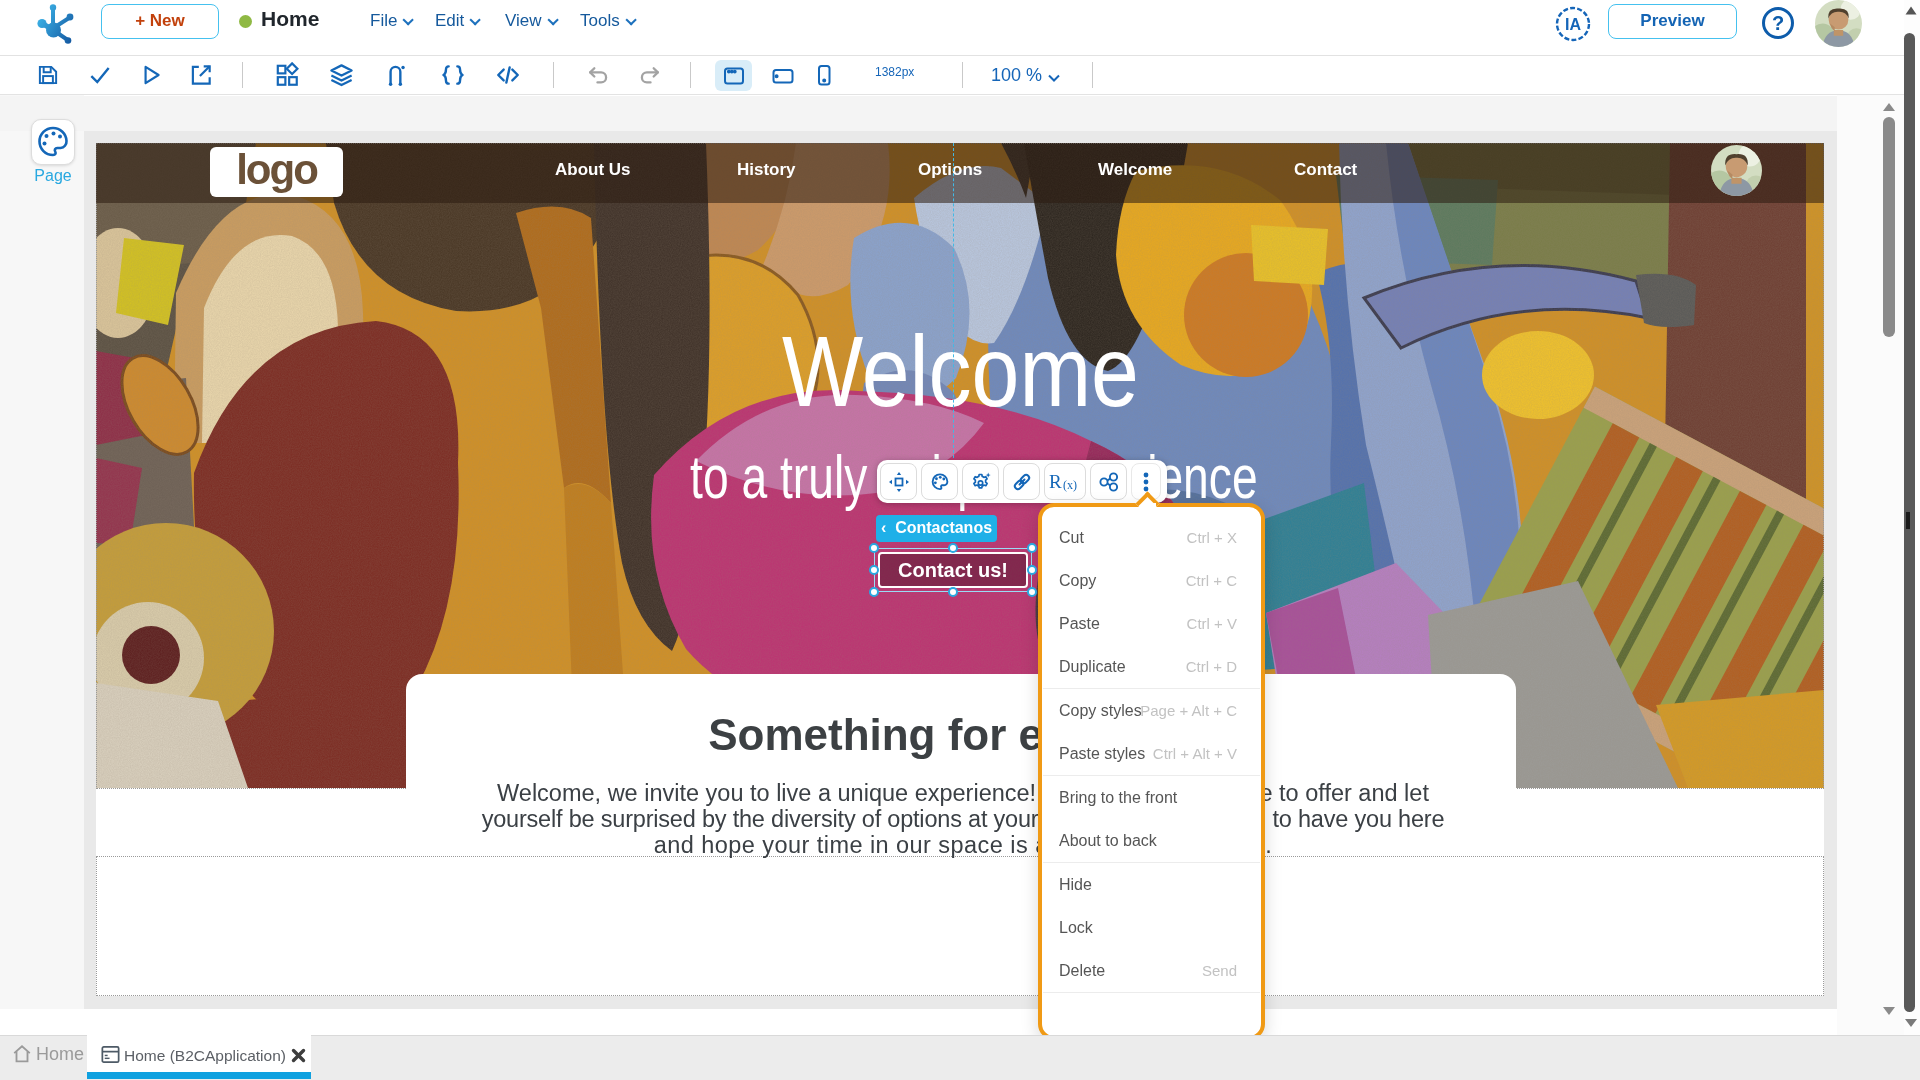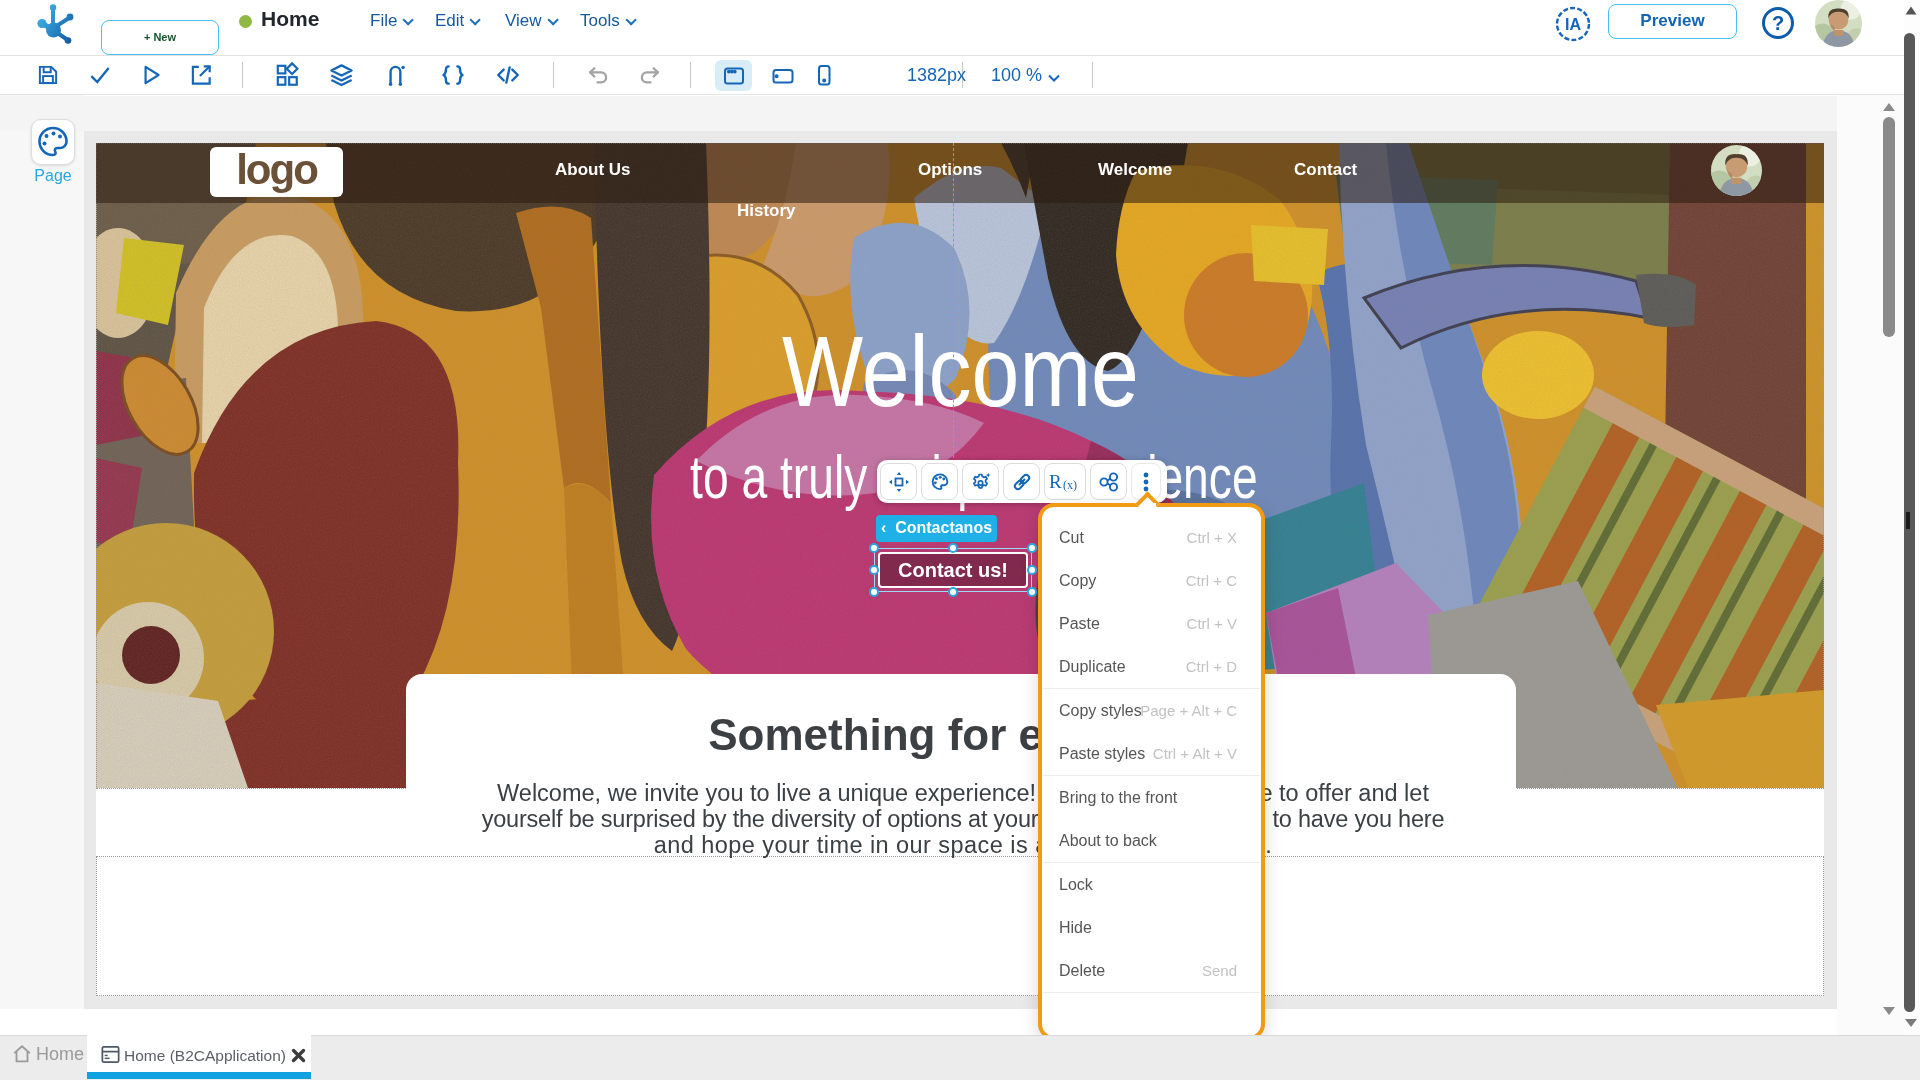--- a/index.html
+++ b/index.html
@@ -3,38 +3,38 @@
 <meta charset="utf-8">
 <style>
   * { margin:0; padding:0; box-sizing:border-box; }
   html,body { width:1920px; height:1080px; overflow:hidden; background:#fff;
     font-family:"Liberation Sans", sans-serif; }
   .abs { position:absolute; }
   #stage { position:relative; width:1920px; height:1080px; }
 
   
   #topbar { left:0; top:0; width:1920px; height:56px; background:#fff; border-bottom:1px solid #e2e2e2; }
-  #newbtn { left:101px; top:20px; width:118px; height:35px; border:1.5px solid #45c1ef; border-radius:8px;
-    color:#14532d; font-weight:bold; font-size:11px; line-height:32px; text-align:center; }
+  #newbtn { left:101px; top:4px; width:118px; height:35px; border:1.5px solid #45c1ef; border-radius:8px;
+    color:#c2410c; font-weight:bold; font-size:17px; line-height:32px; text-align:center; }
   #greendot { left:239px; top:15px; width:13px; height:13px; border-radius:50%; background:#8fb944; }
   #hometitle { left:261px; top:7px; font-size:21px; font-weight:bold; color:#20262c; }
   .menuitem { top:11px; font-size:17px; color:#15599c; }
   .chev { display:inline-block; margin-left:5px; width:8px; height:8px; border-right:2px solid #1d71bd; border-bottom:2px solid #1d71bd; transform:rotate(45deg) translateY(-3px); }
   #iabadge { left:1551px; top:3px; }
   #previewbtn { left:1608px; top:4px; width:129px; height:35px; border:1.5px solid #45c1ef; border-radius:8px;
     color:#1464b4; font-weight:bold; font-size:17px; line-height:32px; text-align:center; }
   #helpbadge { left:1759px; top:5px; }
   #avatar1 { left:1815px; top:0px; width:47px; height:47px; border-radius:50%; overflow:hidden; }
 
   
   #toolbar { left:0; top:56px; width:1920px; height:39px; background:#fff; border-bottom:1px solid #e3e3e3; }
   .tdiv { top:62px; width:1px; height:26px; background:#c9c9c9; }
   #band { left:0; top:96px; width:1920px; height:35px; background:#f4f4f4; }
   #deskhl { left:715px; top:60px; width:37px; height:31px; background:#d9edf8; border-radius:6px; }
-  #px1382 { left:875px; top:65px; font-size:18px; color:#1565b8;margin-left:32px; }
+  #px1382 { left:875px; top:65px; font-size:12px; color:#1565b8; }
   #zoom100 { left:991px; top:65px; font-size:18px; color:#1565b8; }
 
   
   #leftcol { left:0; top:95px; width:84px; height:914px; background:#f7f7f7; }
   #canvas { left:84px; top:131px; width:1753px; height:878px; background:#e9e9e9; }
   #pagebtn { left:31px; top:119px; width:44px; height:46px; background:#fff; border:1px solid #ddd; border-radius:10px;
     box-shadow:0 1px 3px rgba(0,0,0,.12); }
   #pagelbl { left:31px; top:167px; width:44px; text-align:center; color:#29a8e0; font-size:16px; }
 
   
@@ -210,21 +210,21 @@
     <path d="M1332,472 L1482,438 L1582,645 L1342,645 Z" fill="#9b9a96"></path>
     <path d="M1560,562 L1728,547 L1728,645 L1592,645 Z" fill="#d49a25"></path>
     <rect x="0" y="0" width="1728" height="645" filter="url(#grain)" opacity="0.2"></rect>
   </svg></div>
   <div class="abs" id="herodots"></div>
   <div class="abs" id="emptysec"></div>
 
   <div class="abs" id="siteheader"></div>
   <div class="abs" id="logobox">logo</div>
   <div class="abs nav" style="left:555px;">About Us</div>
-  <div class="abs nav" style="left:737px;margin-top:41px;">History</div>
+  <div class="abs nav" style="left:737px;">History</div>
   <div class="abs nav" style="left:918px;">Options</div>
   <div class="abs nav" style="left:1098px;">Welcome</div>
   <div class="abs nav" style="left:1294px;">Contact</div>
   <div class="abs" id="avatar2"><svg width="51" height="51" viewBox="0 0 50 50">
     <rect width="50" height="50" fill="#d3ddc2"></rect>
     <circle cx="38" cy="10" r="11" fill="#ecf0e2"></circle>
         <circle cx="8" cy="38" r="13" fill="#b5c7a2"></circle>
         <circle cx="44" cy="40" r="10" fill="#c2cfae"></circle>
     <path d="M8,50 Q10,33 25,32 Q40,33 42,50 Z" fill="#8d98a4"></path>
     <path d="M20,32 h10 v6 h-10 Z" fill="#c09468"></path>
@@ -320,22 +320,22 @@
     <div class="mi">Copy<span class="sc">Ctrl + C</span></div>
     <div class="mi">Paste<span class="sc">Ctrl + V</span></div>
     <div class="mi">Duplicate<span class="sc">Ctrl + D</span></div>
     <div class="msep"></div>
     <div class="mi">Copy styles<span class="sc">Page + Alt + C</span></div>
     <div class="mi">Paste styles<span class="sc">Ctrl + Alt + V</span></div>
     <div class="msep"></div>
     <div class="mi">Bring to the front</div>
     <div class="mi">About to back</div>
     <div class="msep"></div>
+    <div class="mi">Hide</div>
     <div class="mi">Lock</div>
-    <div class="mi">Hide</div>
     <div class="mi">Delete<span class="sc">Send</span></div>
     <div class="msep"></div>
   </div>
   <div class="abs" id="notch"></div>
   <div class="abs" style="left:1146px; top:503px; width:10px; height:6px; background:#fff;"></div>
 
   <div class="abs" id="topbar"></div>
   <svg class="abs" style="left:36px; top:3px;" width="42" height="44" viewBox="0 0 42 44">
     <defs>
         <linearGradient id="gxg" gradientUnits="userSpaceOnUse" x1="0" y1="10" x2="42" y2="34">

